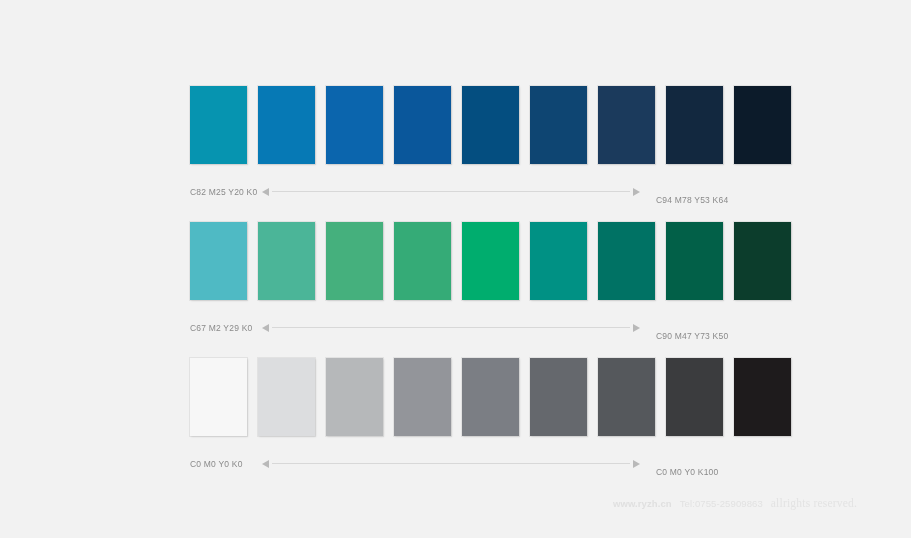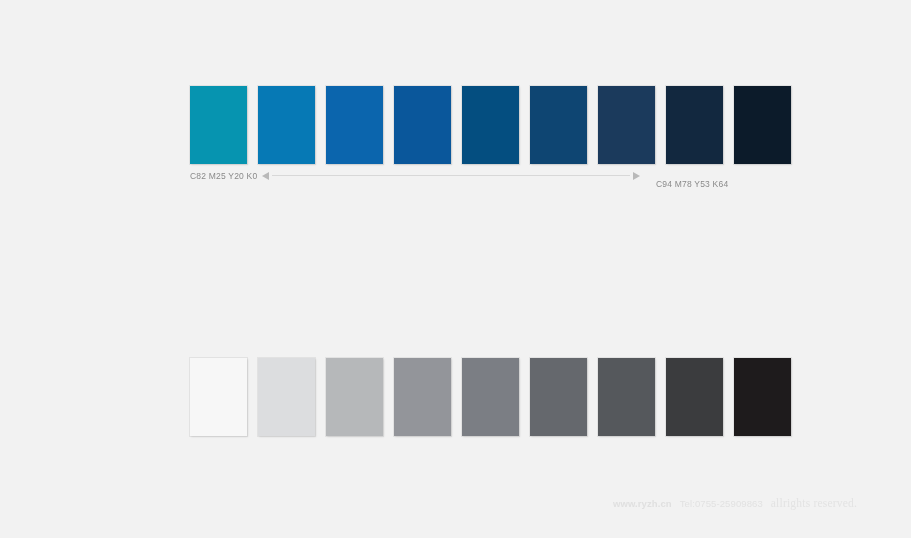--- a/index.html
+++ b/index.html
@@ -41,21 +41,21 @@
     height: 78px;
     box-sizing: border-box;
     flex: 0 0 57px;
     box-shadow: 0 0 0 1px rgba(0,0,0,0.06),
                 1px 1px 2px rgba(0,0,0,0.10);
   }
 
   .legend {
     position: relative;
     height: 16px;
-    margin-top: 4px;
+    margin-top: 20px;
     display: flex;
     align-items: center;
   }
   .legend-label {
     font-size: 8.5px;
     color: #8a8a8a;
     letter-spacing: 0.2px;
     white-space: nowrap;
     line-height: 16px;
   }
@@ -147,33 +147,64 @@
       <span class="legend-label left">C82 M25 Y20 K0</span>
       <span class="legend-track">
         <span class="arrow arrow-left"></span>
         <span class="legend-line"></span>
         <span class="arrow arrow-right"></span>
       </span>
       <span class="legend-label right">C94 M78 Y53 K64</span>
     </div>
   </div>
 
+  <div class="palette-row row-1">
+    <div class="swatches">
+      <div class="swatch" style="background-color: rgb(79, 186, 196);"></div>
+      <div class="swatch" style="background-color: rgb(75, 181, 152);"></div>
+      <div class="swatch" style="background-color: rgb(69, 176, 125);"></div>
+      <div class="swatch" style="background-color: rgb(53, 171, 119);"></div>
+      <div class="swatch" style="background-color: rgb(0, 173, 110);"></div>
+      <div class="swatch" style="background-color: rgb(0, 145, 132);"></div>
+      <div class="swatch" style="background-color: rgb(0, 114, 100);"></div>
+      <div class="swatch" style="background-color: rgb(2, 96, 72);"></div>
+      <div class="swatch" style="background-color: rgb(12, 61, 44);"></div>
+    </div>
+    <div class="legend">
+      <span class="legend-label left">C67 M2 Y29 K0</span>
+      <span class="legend-track">
+        <span class="arrow arrow-left"></span>
+        <span class="legend-line"></span>
+        <span class="arrow arrow-right"></span>
+      </span>
+      <span class="legend-label right">C90 M47 Y73 K50</span>
+    </div>
+  </div>
 
   <div class="palette-row row-2">
     <div class="swatches">
       <div class="swatch" style="background-color: rgb(247, 247, 247);"></div>
       <div class="swatch" style="background-color: rgb(220, 221, 223);"></div>
       <div class="swatch" style="background-color: rgb(182, 184, 186);"></div>
       <div class="swatch" style="background-color: rgb(147, 149, 154);"></div>
       <div class="swatch" style="background-color: rgb(123, 126, 132);"></div>
       <div class="swatch" style="background-color: rgb(101, 104, 109);"></div>
       <div class="swatch" style="background-color: rgb(85, 88, 92);"></div>
       <div class="swatch" style="background-color: rgb(59, 60, 62);"></div>
       <div class="swatch" style="background-color: rgb(30, 27, 28);"></div>
     </div>
+    <div class="legend">
+      <span class="legend-label left">C0 M0 Y0 K0</span>
+      <span class="legend-track">
+        <span class="arrow arrow-left"></span>
+        <span class="legend-line"></span>
+        <span class="arrow arrow-right"></span>
+      </span>
+      <span class="legend-label right">C0 M0 Y0 K100</span>
+    </div>
   </div>
 
   <div class="footer">
     <span class="footer-site">www.ryzh.cn</span>
     <span class="footer-tel">Tel:0755-25909863</span>
     <span class="footer-rights">allrights reserved.</span>
   </div>
 
 </div>
 

